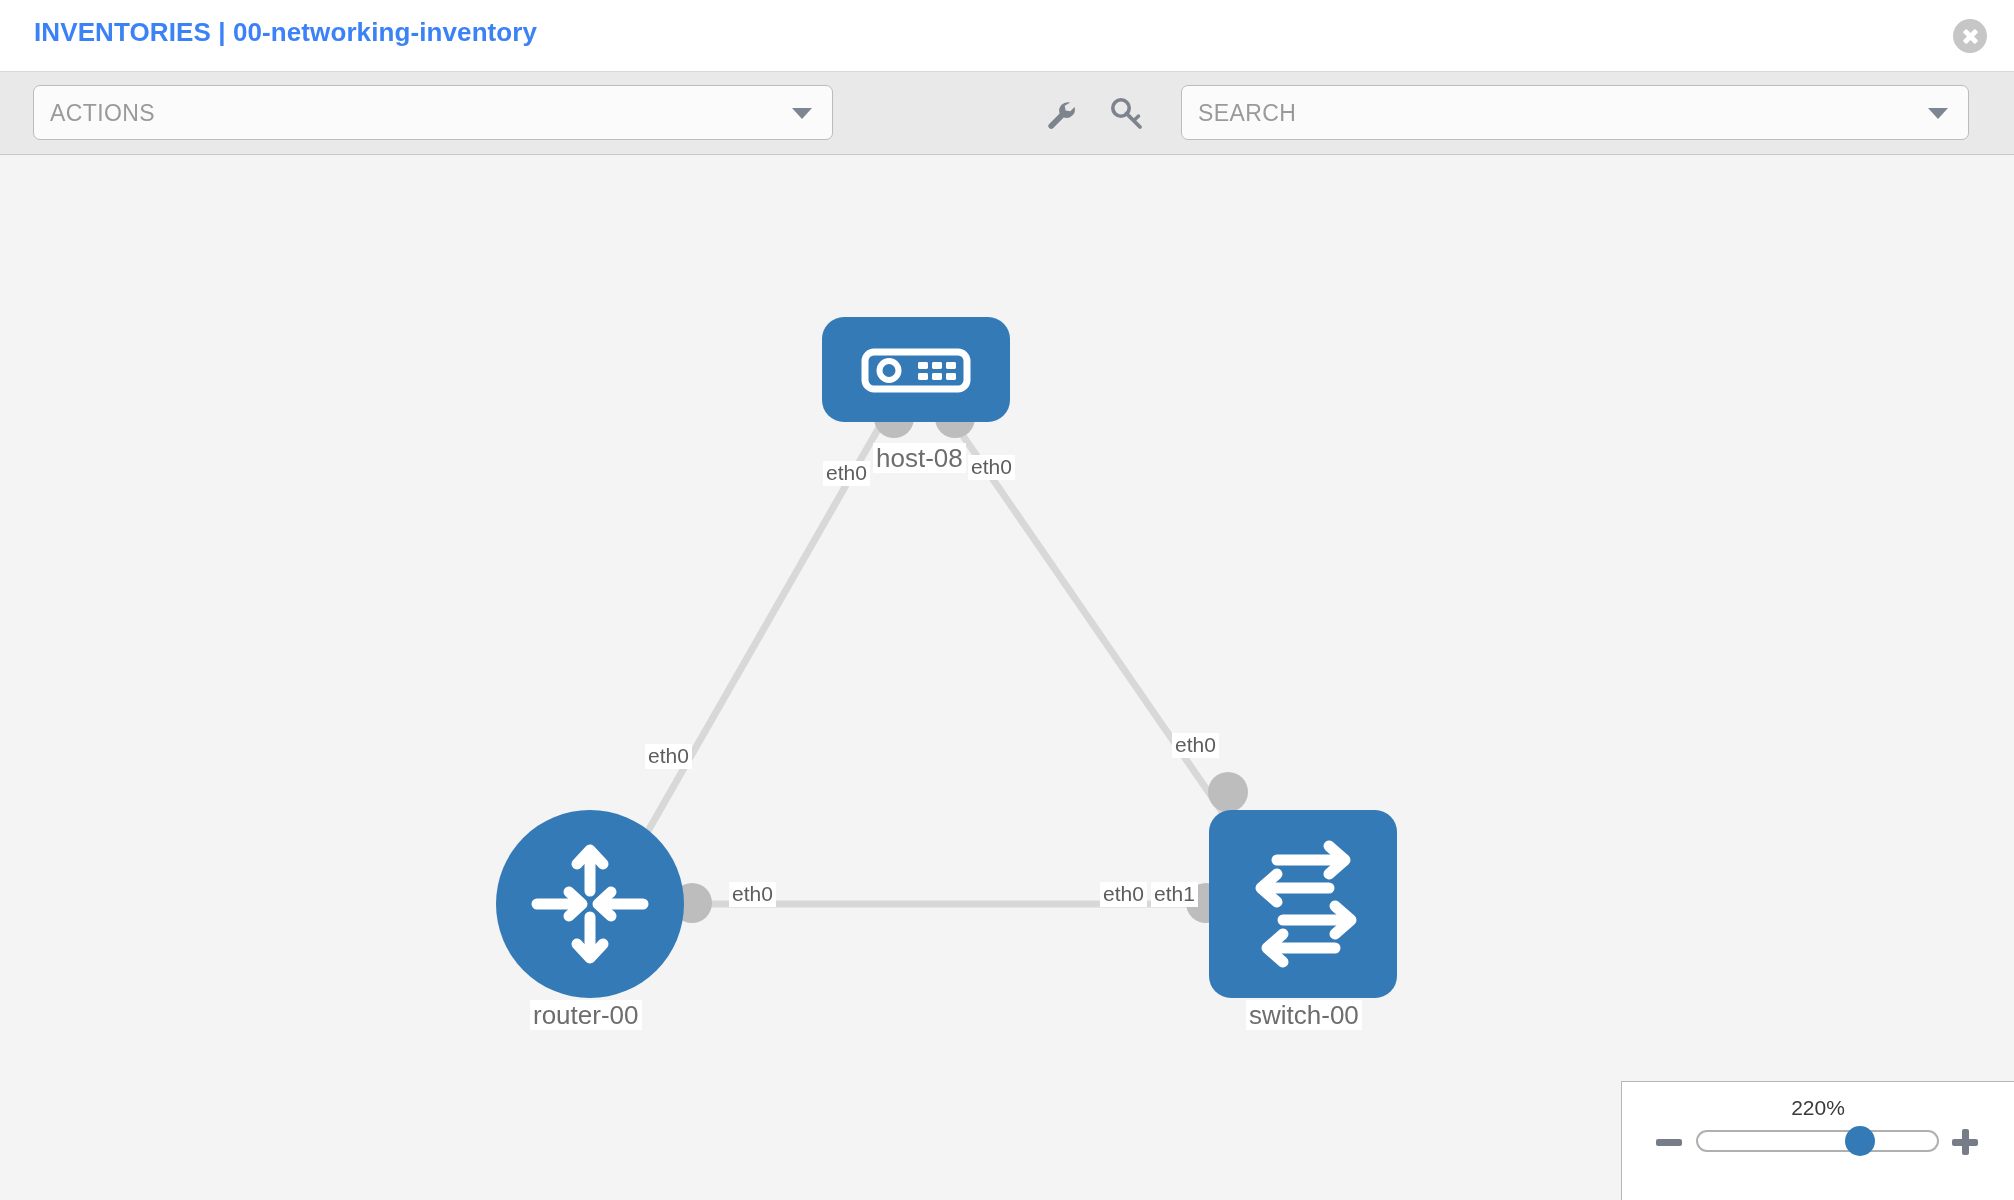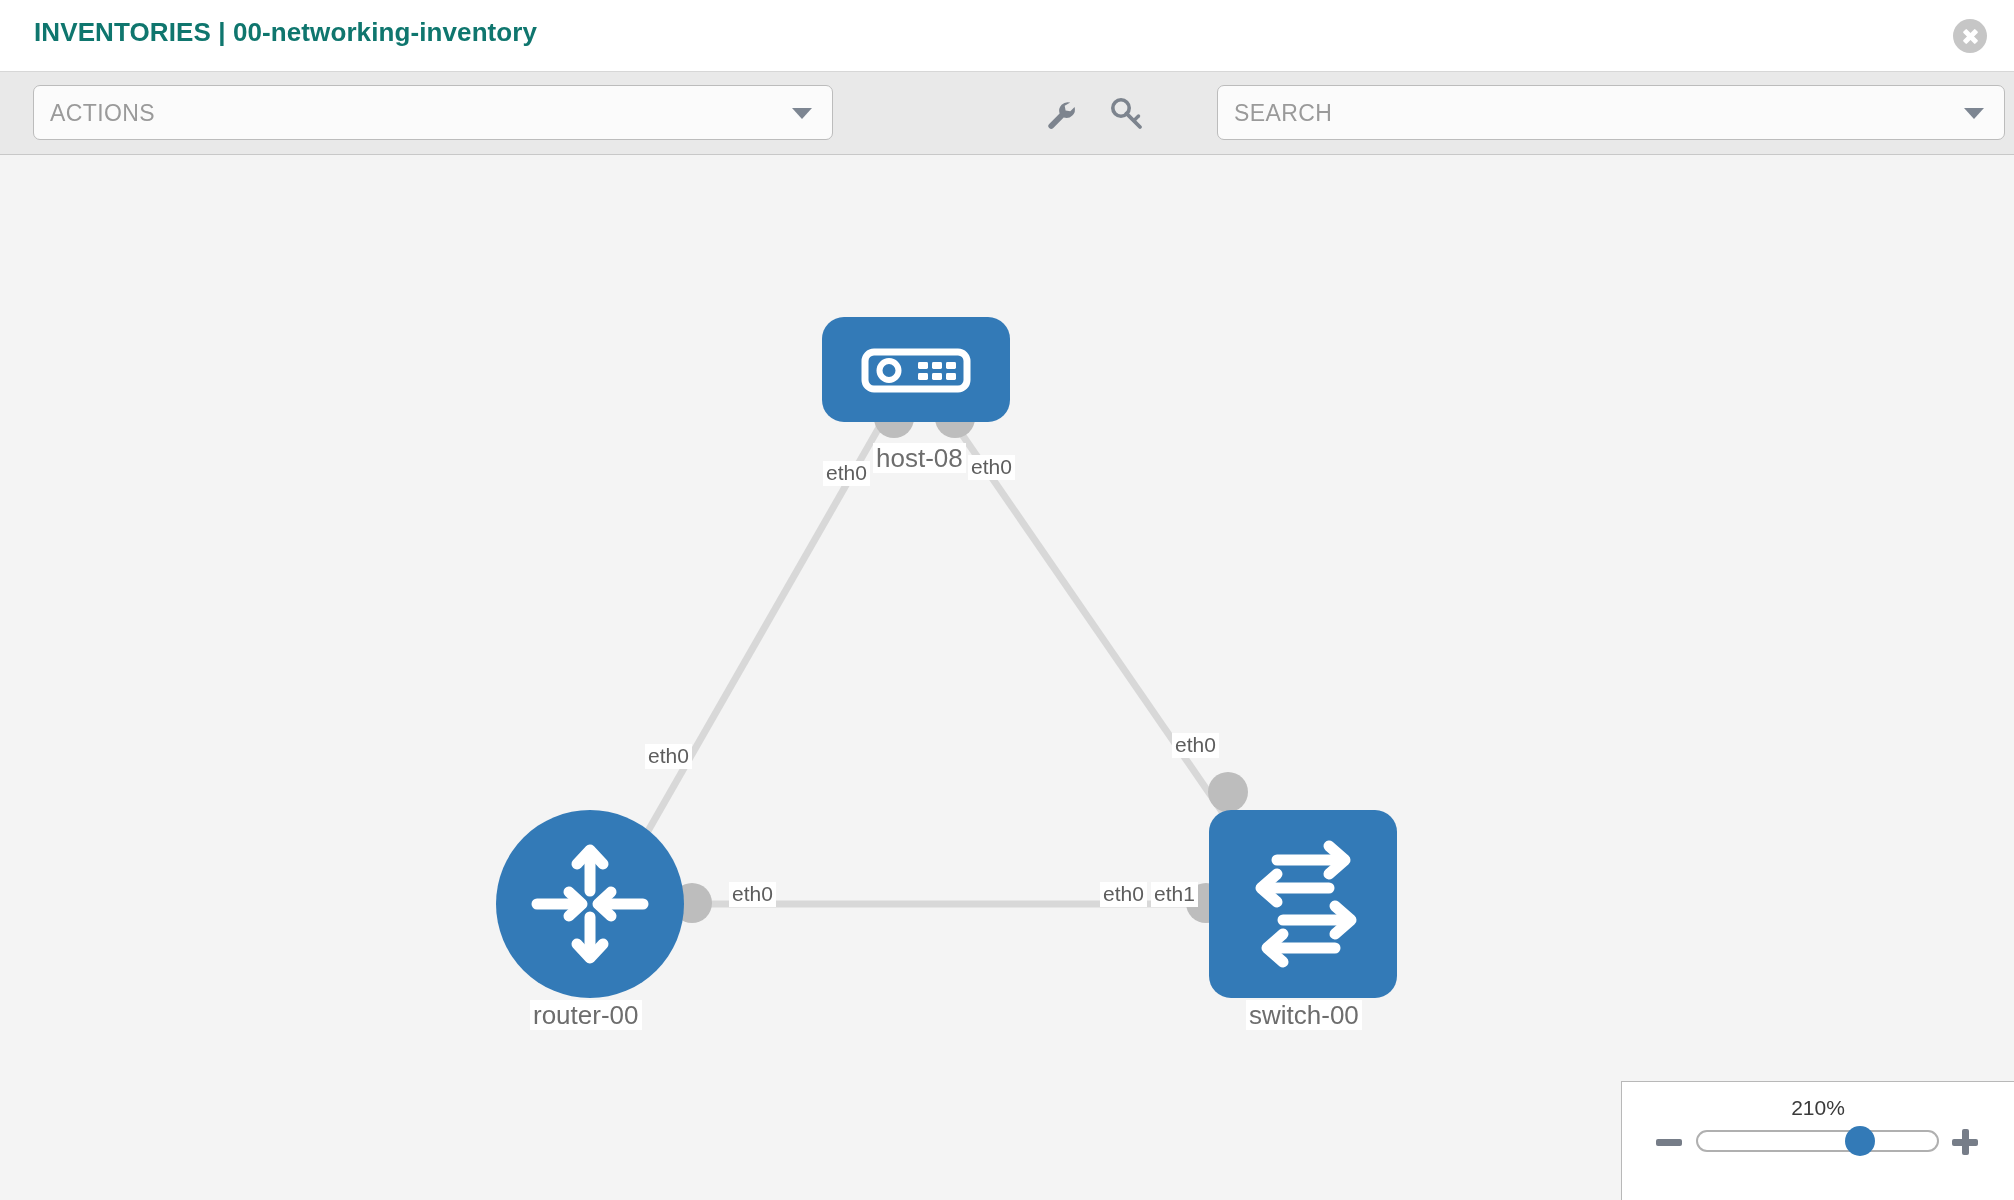--- a/index.html
+++ b/index.html
@@ -24,21 +24,21 @@
     background: #ffffff;
     border-bottom: 1px solid #d7d7d7;
     box-sizing: border-box;
   }
   .page-title {
     position: absolute;
     left: 34px;
     top: 17px;
     font-size: 26px;
     font-weight: bold;
-    color: #0f766e;
+    color: #3b82f6;
     letter-spacing: 0.1px;
     white-space: nowrap;
   }
   .close-btn {
     position: absolute;
     right: 27px;
     top: 19px;
     width: 34px;
     height: 34px;
     border-radius: 50%;
@@ -98,21 +98,21 @@
     border-left: 10px solid transparent;
     border-right: 10px solid transparent;
     border-top: 11px solid #7d8692;
   }
   #actions-select {
     left: 33px; top: 13px;
     width: 800px; height: 55px;
   }
   #search-select {
     left: 1181px; top: 13px;
-    width: 788px; height: 55px; margin-left: 36px;
+    width: 788px; height: 55px;
   }
   .tool-icon {
     position: absolute;
     top: 22px;
     width: 40px;
     height: 40px;
     cursor: pointer;
   }
   #wrench-icon { left: 1040px; }
   #key-icon    { left: 1107px; }
@@ -363,18 +363,18 @@
   <div class="iface-label" style="left:968px; top:300px;">eth0</div>
   <div class="iface-label" style="left:645px; top:589px;">eth0</div>
   <div class="iface-label" style="left:1172px; top:578px;">eth0</div>
   <div class="iface-label" style="left:729px; top:727px;">eth0</div>
   <div class="iface-label" style="left:1100px; top:727px;">eth0</div>
   <div class="iface-label" style="left:1115px; top:727px;margin-left:36px;">eth1</div>
 
 </div>
 
 <div class="zoom-panel">
-  <div class="zoom-level">210%</div>
+  <div class="zoom-level">220%</div>
   <div class="zoom-minus"></div>
   <div class="zoom-track"></div>
   <div class="zoom-handle" style="left:223px;"></div>
   <div class="zoom-plus"></div>
 </div>
 
 </body></html>

